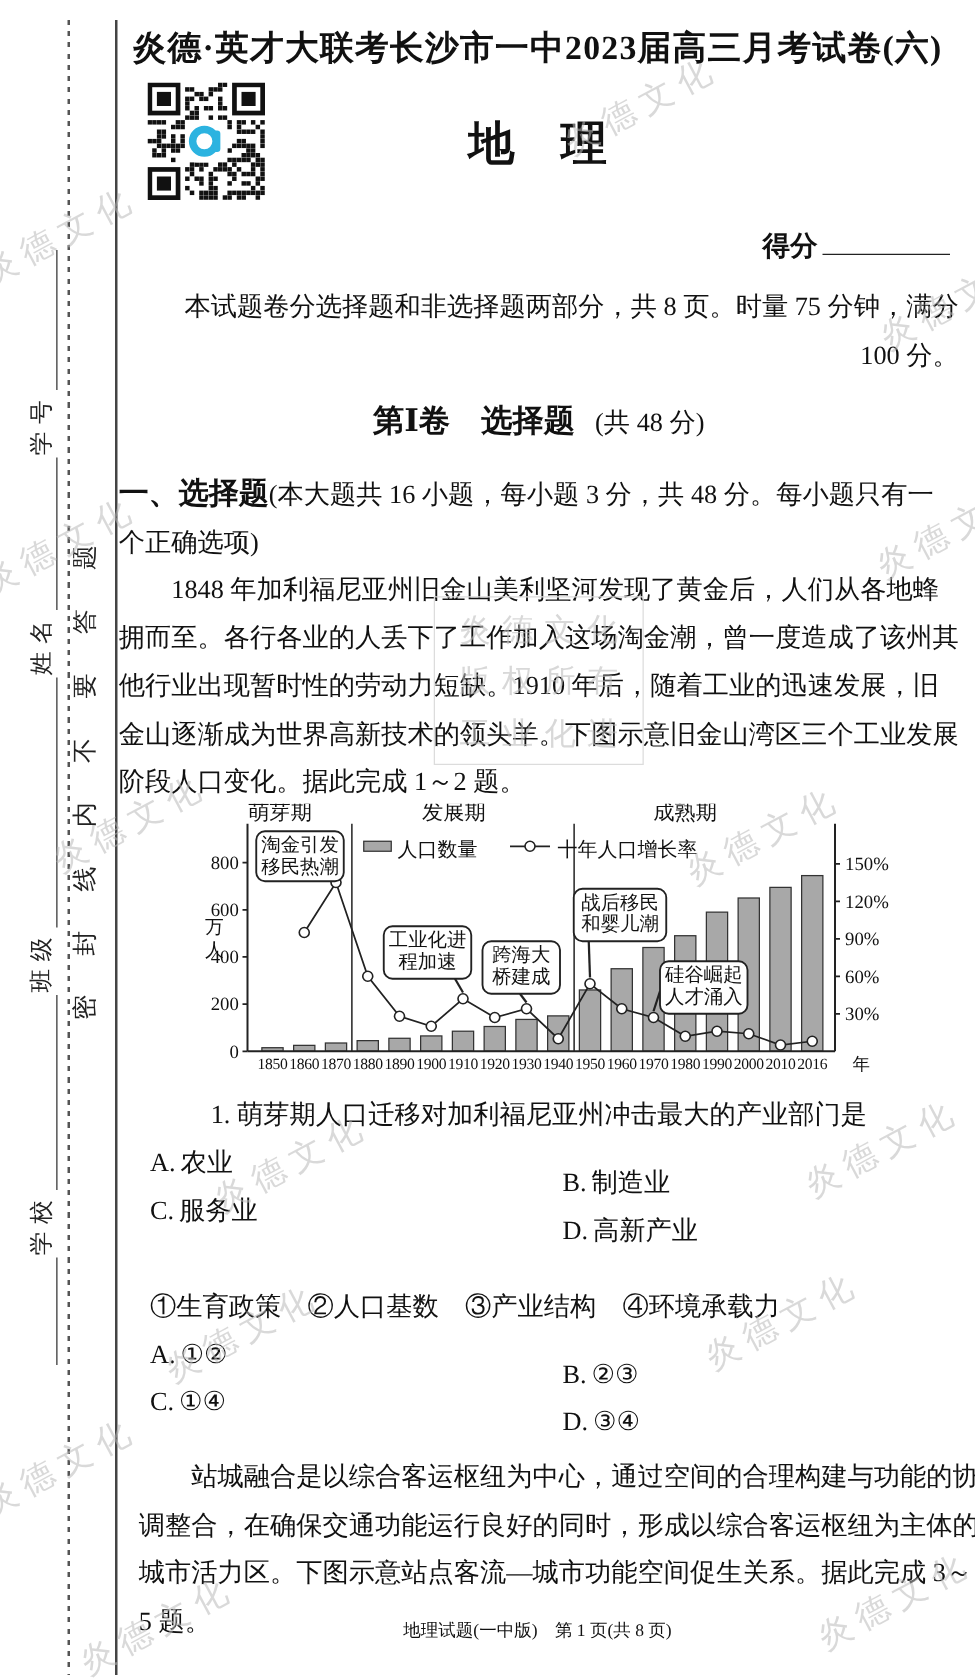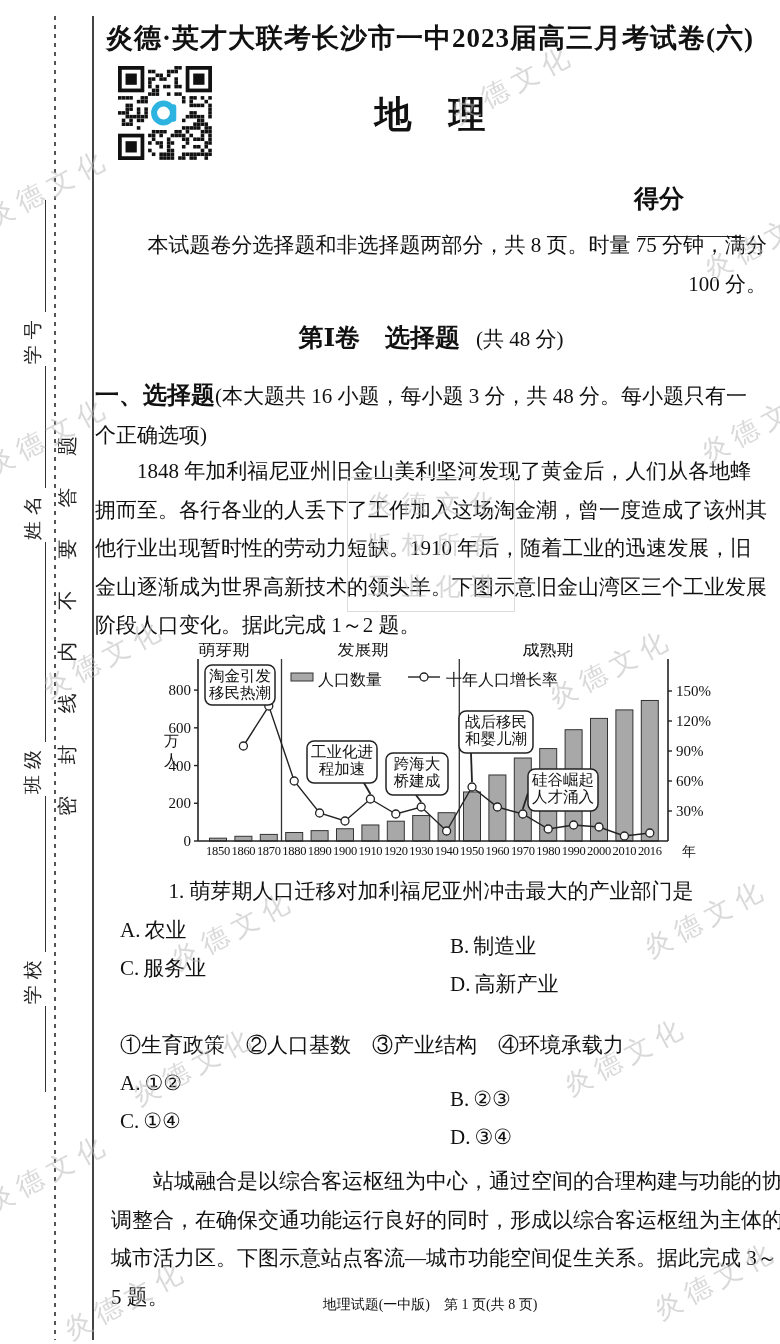--- a/index.html
+++ b/index.html
@@ -17,21 +17,21 @@
   .student-fields{left:-413px;top:633px;width:892px;}
   .sf-label{font-size:19px;letter-spacing:6px;color:#222;padding:0 2px;}
   .sf-blank{display:inline-block;height:18px;border-bottom:1.5px solid #333;}
   .seal-text{left:-122px;top:613px;width:380px;justify-content:space-between;font-size:20px;color:#222;}
   
   .exam-title{position:absolute;left:95px;top:20px;width:670px;text-align:center;
     font-size:27px;font-weight:bold;letter-spacing:1px;}
   .qr{position:absolute;left:118px;top:66px;width:94px;height:94px;}
   .subject{position:absolute;left:95px;top:90px;width:670px;text-align:center;
     font-size:37px;font-weight:bold;}
-  .score{position:absolute;left:610px;top:182px;font-size:25px;font-weight:600;margin-left:24px;}
+  .score{position:absolute;left:610px;top:182px;font-size:22px;font-weight:600;}
   .score-line{display:inline-block;width:102px;border-bottom:1.6px solid #222;height:20px;margin-left:4px;}
   
   .blk{position:absolute;left:95px;width:672px;font-size:21px;line-height:38.5px;}
   .indent{text-indent:2em;}
   .section-heading{top:318px;text-align:center;font-size:25px;font-weight:bold;line-height:40px;}
   .section-heading .note{font-size:21px;font-weight:normal;margin-left:16px;}
   .qlead b{font-size:24px;}
   
   .question{position:absolute;left:95px;width:672px;font-size:21px;}
   .stem{line-height:30px;}

